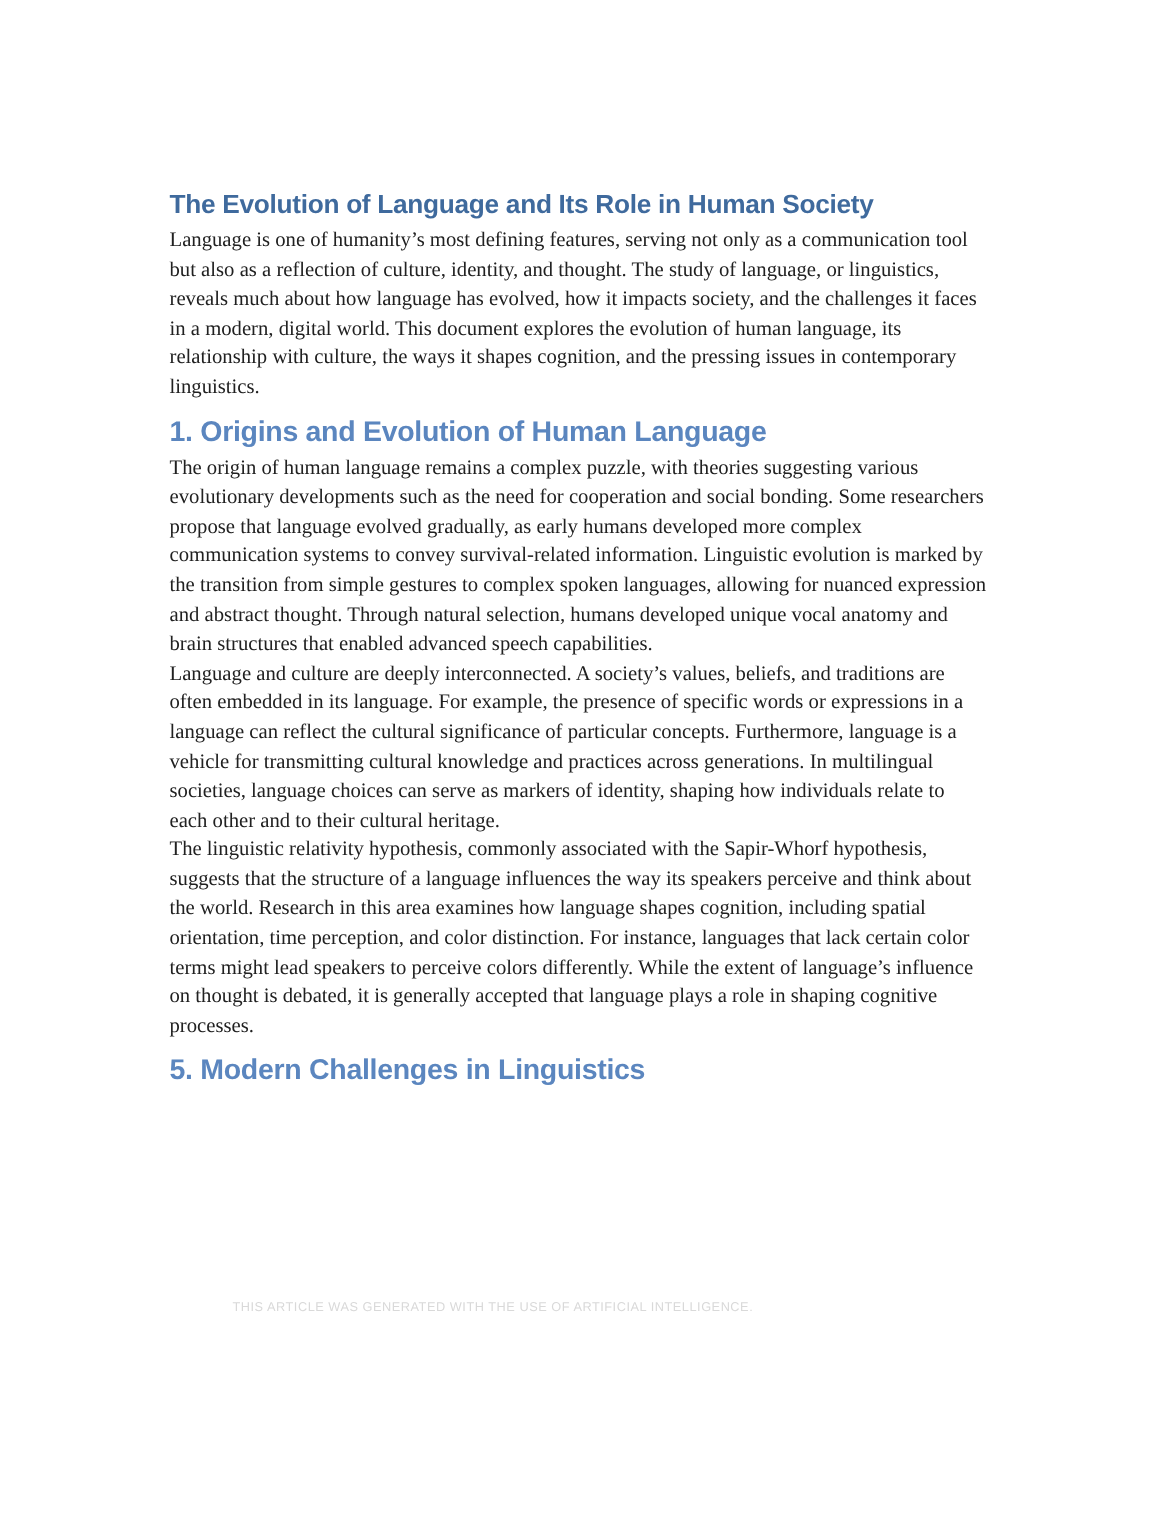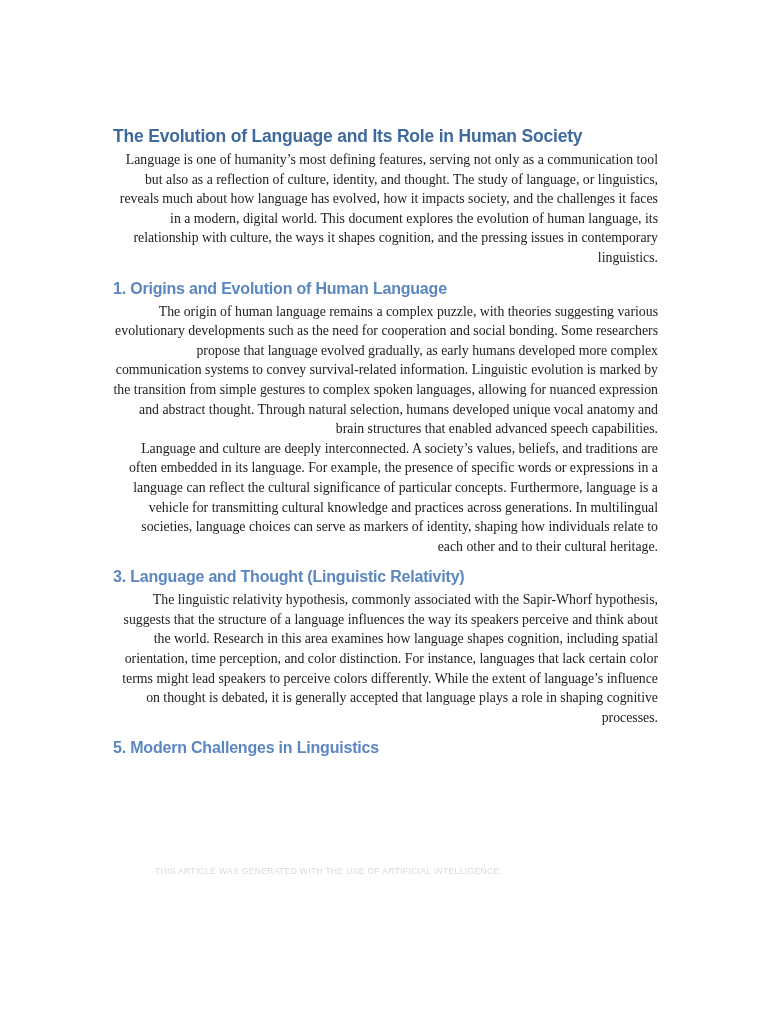--- a/index.html
+++ b/index.html
@@ -33,34 +33,34 @@
     font-family: "Liberation Sans", sans-serif;
     font-size: 17.5px;
     font-weight: bold;
     color: var(--title-color);
     letter-spacing: -0.2px;
     line-height: 22px;
     margin: 0 0 3px 0;
   }
   .section-heading {
     font-family: "Liberation Sans", sans-serif;
-    font-size: 16px;
+    font-size: 19px;
     font-weight: bold;
     color: var(--heading-color);
     letter-spacing: -0.2px;
     line-height: 20px;
     margin: 11px 0 3px 0;
   }
   .body-text {
     font-family: "Liberation Serif", serif;
     font-size: 13.8px;
     line-height: 19.6px;
     color: var(--body-color);
     margin: 0;
-    text-align: right;
+    text-align: left;
   }
   .footer-watermark {
     position: absolute;
     left: 155px;
     top: 866px;
     font-family: "Liberation Sans", sans-serif;
     font-size: 8.5px;
     letter-spacing: 0.35px;
     color: var(--footer-color);
     white-space: nowrap;
@@ -79,21 +79,20 @@
     <section>
       <h2 class="section-heading">1. Origins and Evolution of Human Language</h2>
       <p class="body-text">The origin of human language remains a complex puzzle, with theories suggesting various evolutionary developments such as the need for cooperation and social bonding. Some researchers propose that language evolved gradually, as early humans developed more complex communication systems to convey survival-related information. Linguistic evolution is marked by the transition from simple gestures to complex spoken languages, allowing for nuanced expression and abstract thought. Through natural selection, humans developed unique vocal anatomy and brain structures that enabled advanced speech capabilities.</p>
     </section>
 
     <section>
       <p class="body-text">Language and culture are deeply interconnected. A society’s values, beliefs, and traditions are often embedded in its language. For example, the presence of specific words or expressions in a language can reflect the cultural significance of particular concepts. Furthermore, language is a vehicle for transmitting cultural knowledge and practices across generations. In multilingual societies, language choices can serve as markers of identity, shaping how individuals relate to each other and to their cultural heritage.</p>
     </section>
 
     <section>
-      <h2 class="section-heading">3. Language and Thought (Linguistic Relativity)</h2>
       <p class="body-text">The linguistic relativity hypothesis, commonly associated with the Sapir-Whorf hypothesis, suggests that the structure of a language influences the way its speakers perceive and think about the world. Research in this area examines how language shapes cognition, including spatial orientation, time perception, and color distinction. For instance, languages that lack certain color terms might lead speakers to perceive colors differently. While the extent of language’s influence on thought is debated, it is generally accepted that language plays a role in shaping cognitive processes.</p>
     </section>
 
     <section>
       <h2 class="section-heading">5. Modern Challenges in Linguistics</h2>
     </section>
 
   </div>
 
   <div class="footer-watermark">THIS ARTICLE WAS GENERATED WITH THE USE OF ARTIFICIAL INTELLIGENCE.</div>

